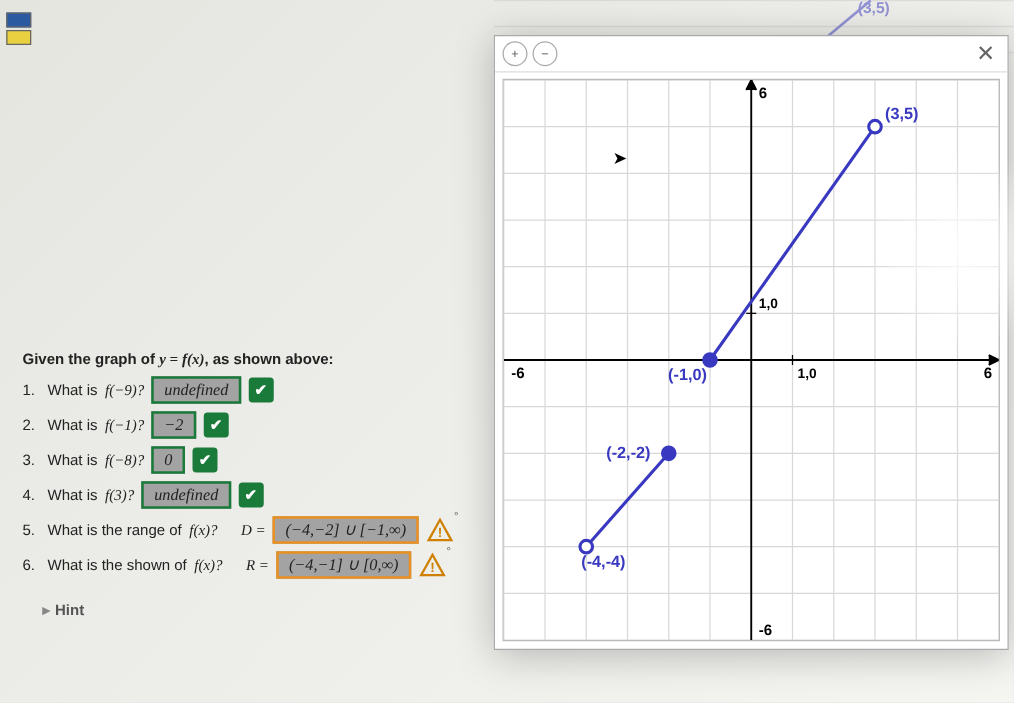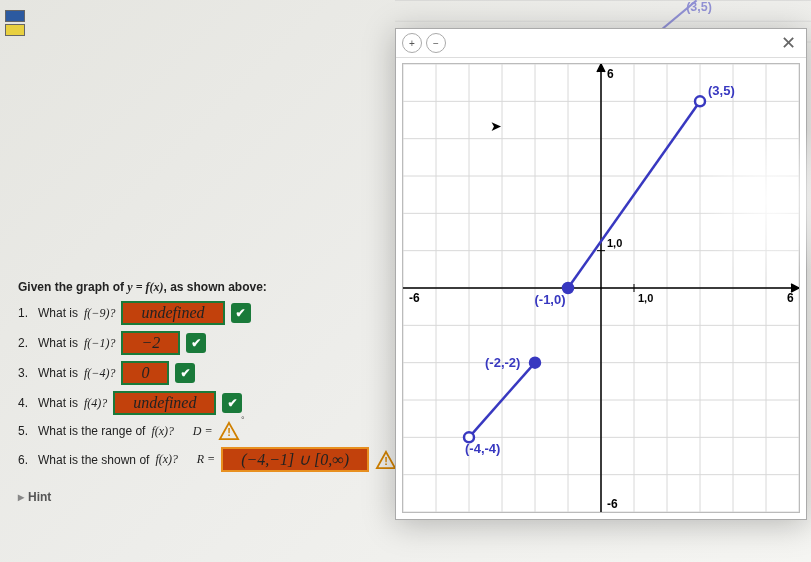--- a/index.html
+++ b/index.html
@@ -43,25 +43,25 @@
   }
   .q-line {
     margin: 6px 0;
     display: flex;
     align-items: center;
     gap: 6px;
   }
   .q-num { width: 14px; }
   .answer-box {
     border: 2px solid;
-    padding: 1px 18px;
+    padding: 1px 8px;
     font-style: italic;
     font-family: Georgia, serif;
-    background: #c2410c;
-    font-size: 16px;
+    background: #a3a3a3;
+    font-size: 13px;
   }
   .answer-box.green { border-color: #1a7a3a; }
   .answer-box.orange { border-color: #e89020; }
   .check {
     width: 20px; height: 20px;
     background: #1a7a3a;
     border-radius: 3px;
     display: flex; align-items: center; justify-content: center;
     color: white;
     font-weight: bold;
@@ -77,20 +77,21 @@
     position: absolute;
     top: -6px; right: -4px;
     font-size: 9px;
     color: #555;
   }
   .hint {
     margin-top: 18px;
     color: #555;
     font-size: 12px;
     font-weight: bold;
+    margin-left: 16px;
   }
   .hint-arrow { color: #888; margin-right: 4px; }
 
   
   .graph-window {
     position: absolute;
     left: 395px;
     top: 28px;
     width: 410px;
     height: 490px;
@@ -192,38 +193,39 @@
     <span class="q-num">2.</span>
     <span>What is </span>
     <span class="math">f(−1)?</span>
     <span class="answer-box green">−2</span>
     <span class="check">✔</span>
   </div>
 
   <div class="q-line">
     <span class="q-num">3.</span>
     <span>What is </span>
-    <span class="math">f(−4)?</span>
+    <span class="math">f(−8)?</span>
     <span class="answer-box green">0</span>
     <span class="check">✔</span>
   </div>
 
   <div class="q-line">
     <span class="q-num">4.</span>
     <span>What is </span>
-    <span class="math">f(4)?</span>
+    <span class="math">f(3)?</span>
     <span class="answer-box green">undefined</span>
     <span class="check">✔</span>
   </div>
 
   <div class="q-line">
     <span class="q-num">5.</span>
     <span>What is the range of </span>
     <span class="math">f(x)?</span>
     &nbsp;&nbsp;<span class="math">D =</span>
+    <span class="answer-box orange">(−4,−2] ∪ [−1,∞)</span>
     <span class="warn">
       <svg viewBox="0 0 24 22">
           <path d="M12 2 L22 20 L2 20 Z" fill="none" stroke="#d08000" stroke-width="2"></path>
           <text x="12" y="17" text-anchor="middle" font-size="12" fill="#d08000" font-weight="bold">!</text>
         </svg>
       <span class="deg">°</span>
     </span>
   </div>
 
   <div class="q-line">

